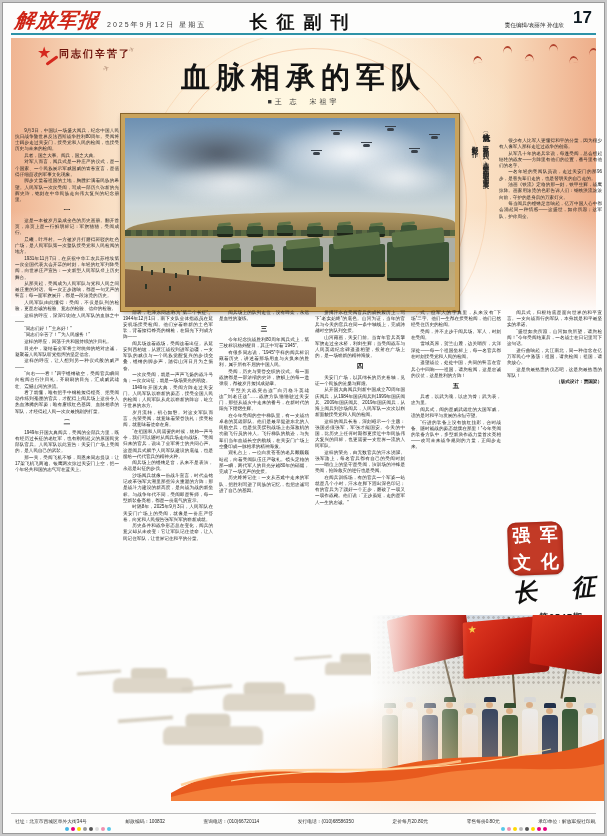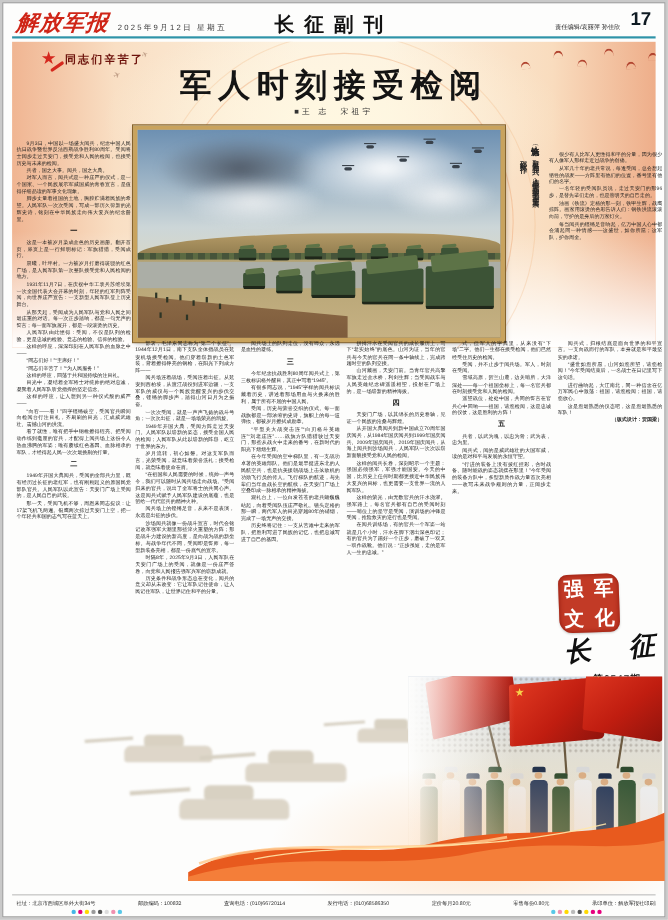--- a/index.html
+++ b/index.html
@@ -125,21 +125,21 @@
     <span class="bird" style="left:558px;top:18px;transform:rotate(-8deg);"></span>
     <span class="bird" style="left:578px;top:10px;"></span>
   </div>
 
   <div class="badge">
     <span class="star">★</span>
     <span class="slash"></span>
     <span class="lbl">同志们辛苦了</span>
   </div>
 
-  <div class="headline">军人时刻接受检阅</div>
+  <div class="headline">血脉相承的军队</div>
   <div class="authors">■王 志　宋祖宇</div>
 
   <div class="painting">
     <div class="p-sky"></div>
     <div class="cloud" style="left:18px;top:6px;width:150px;height:58px;background:radial-gradient(closest-side,rgba(74,82,94,.9),rgba(74,82,94,0));"></div>
     <div class="cloud" style="left:140px;top:2px;width:170px;height:66px;background:radial-gradient(closest-side,rgba(255,255,255,.97),rgba(255,255,255,0));"></div>
     <div class="cloud" style="left:40px;top:44px;width:130px;height:44px;background:radial-gradient(closest-side,rgba(245,245,245,.8),rgba(245,245,245,0));"></div>
     <div class="cloud" style="left:226px;top:40px;width:100px;height:40px;background:radial-gradient(closest-side,rgba(250,250,250,.85),rgba(250,250,250,0));"></div>
     <div class="p-hills"></div>
     <div class="p-trees"></div>

